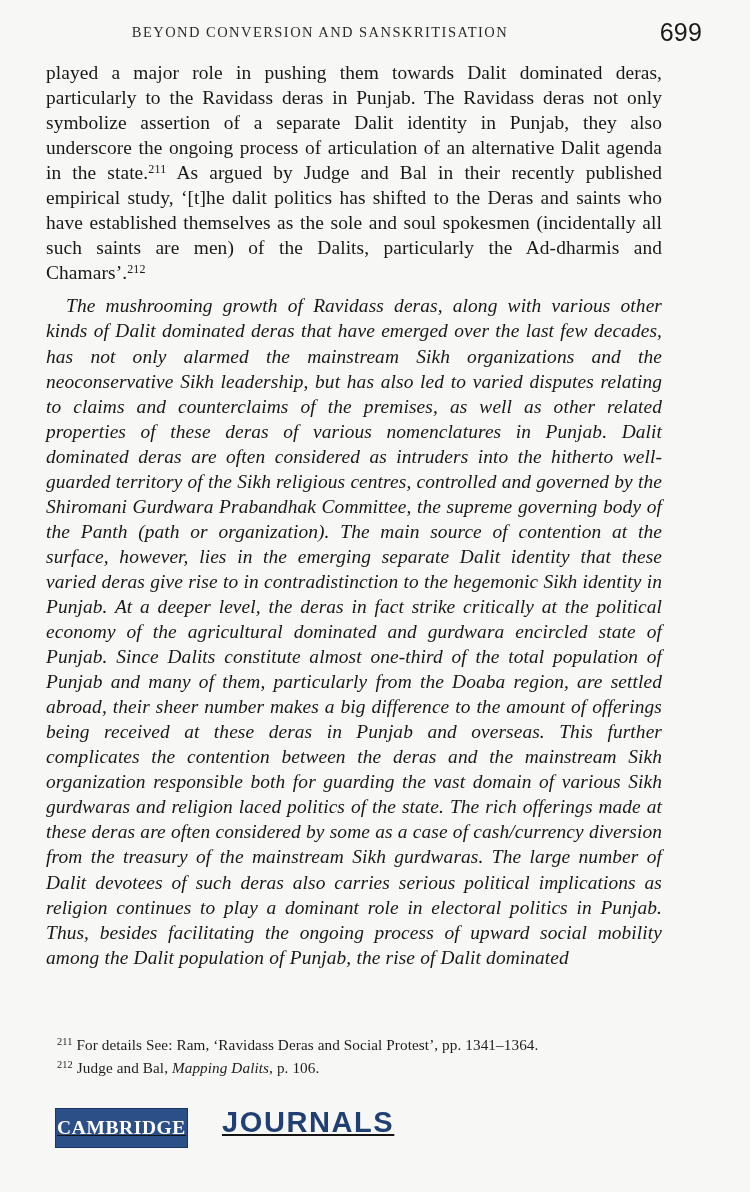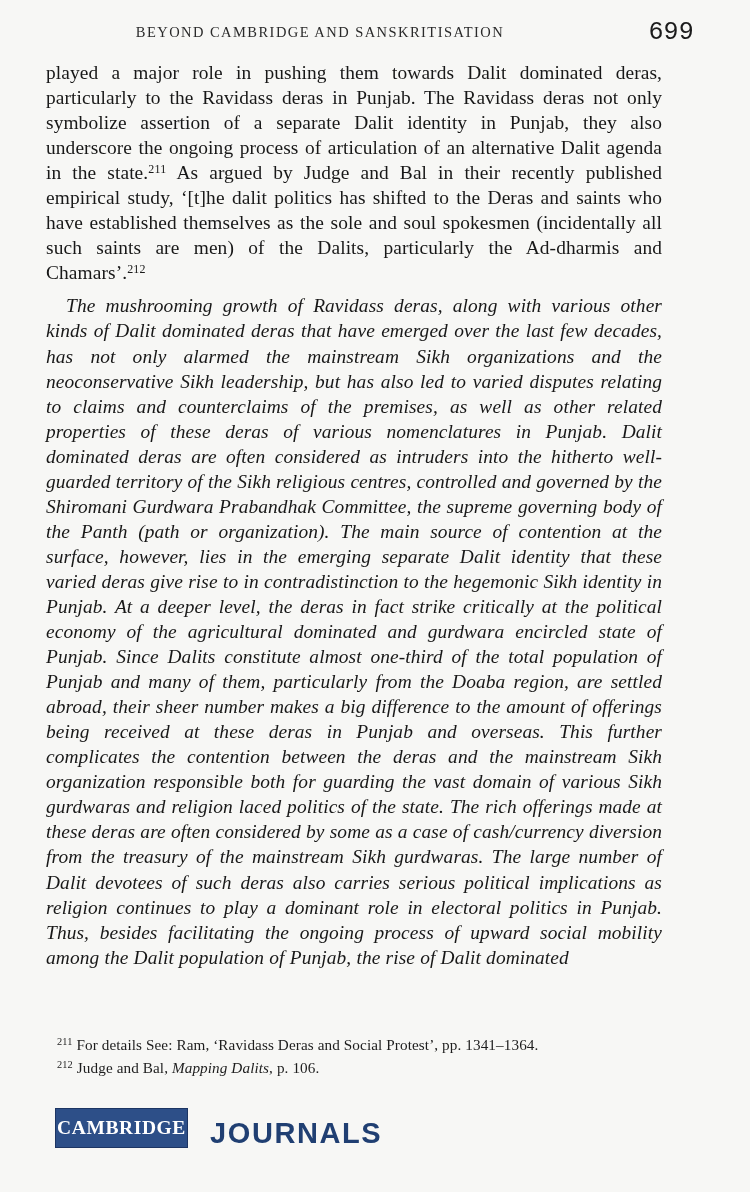--- a/index.html
+++ b/index.html
@@ -42,25 +42,25 @@
     text-align: center;
     font-family: "Liberation Serif", "DejaVu Serif", serif;
     font-size: 14.5px;
     font-variant: small-caps;
     letter-spacing: 1.45px;
     color: #2a2a2a;
     white-space: nowrap;
   }
   .running-head-folio {
     position: absolute;
-    right: 16px;
+    right: 8px;
     top: -4px;
     font-size: 25px;
     color: #1b1b1b;
-    font-family: Liberation Mono, monospace;
+    font-family: Liberation Sans, sans-serif;
     letter-spacing: 0.2px;
   }
 
   
   .body-col {
     position: absolute;
     top: 52px;
     left: 38px;
     width: 632px;
   }
@@ -109,22 +109,23 @@
   .footnote i {
     font-style: italic;
   }
 
   
   .logo-block {
     position: absolute;
     top: 1108px;
     left: 55px;
     display: flex;
-    align-items: flex-end;
-    gap: 22px;
+    align-items: flex-start;
+    gap: 34px;
+    text-decoration: underline;
   }
   .cambridge-badge {
     width: 133px;
     height: 40px;
     background: #2d4f88;
     border: 1px solid #1d3563;
     display: flex;
     align-items: center;
     justify-content: center;
     box-sizing: border-box;
@@ -185,21 +186,21 @@
     width: 102px;
     overflow: hidden;
   }
 </style>
 </head>
 <body>
 
 <div class="page" style="background: rgb(247, 247, 245);">
 
   <div class="running-head">
-    <div class="running-head-title">BEYOND CAMBRIDGE AND SANSKRITISATION</div>
+    <div class="running-head-title">BEYOND CONVERSION AND SANSKRITISATION</div>
     <div class="running-head-folio">699</div>
   </div>
 
   <div class="body-col">
     <p class="para" id="para-1">played a major role in pushing them towards Dalit dominated deras, particularly to the Ravidass deras in Punjab. The Ravidass deras not only symbolize assertion of a separate Dalit identity in Punjab, they also underscore the ongoing process of articulation of an alternative Dalit agenda in the state.<sup class="fn">211</sup> As argued by Judge and Bal in their recently published empirical study, ‘[t]he dalit politics has shifted to the Deras and saints who have established themselves as the sole and soul spokesmen (incidentally all such saints are men) of the Dalits, particularly the Ad-dharmis and Chamars’.<sup class="fn">212</sup></p>
     <p class="para indent" id="para-2">The mushrooming growth of Ravidass deras, along with various other kinds of Dalit dominated deras that have emerged over the last few decades, has not only alarmed the mainstream Sikh organizations and the neoconservative Sikh leadership, but has also led to varied disputes relating to claims and counterclaims of the premises, as well as other related properties of these deras of various nomenclatures in Punjab. Dalit dominated deras are often considered as intruders into the hitherto well-guarded territory of the Sikh religious centres, controlled and governed by the Shiromani Gurdwara Prabandhak Committee, the supreme governing body of the Panth (path or organization). The main source of contention at the surface, however, lies in the emerging separate Dalit identity that these varied deras give rise to in contradistinction to the hegemonic Sikh identity in Punjab. At a deeper level, the deras in fact strike critically at the political economy of the agricultural dominated and gurdwara encircled state of Punjab. Since Dalits constitute almost one-third of the total population of Punjab and many of them, particularly from the Doaba region, are settled abroad, their sheer number makes a big difference to the amount of offerings being received at these deras in Punjab and overseas. This further complicates the contention between the deras and the mainstream Sikh organization responsible both for guarding the vast domain of various Sikh gurdwaras and religion laced politics of the state. The rich offerings made at these deras are often considered by some as a case of cash/currency diversion from the treasury of the mainstream Sikh gurdwaras. The large number of Dalit devotees of such deras also carries serious political implications as religion continues to play a dominant role in electoral politics in Punjab. Thus, besides facilitating the ongoing process of upward social mobility among the Dalit population of Punjab, the rise of Dalit dominated</p>
   </div>
 
   <div class="footnotes">
     <div class="footnote" id="footnote-0"><sup class="fnnum">211</sup>For details See: Ram, ‘Ravidass Deras and Social Protest’, pp. 1341–1364.</div>

